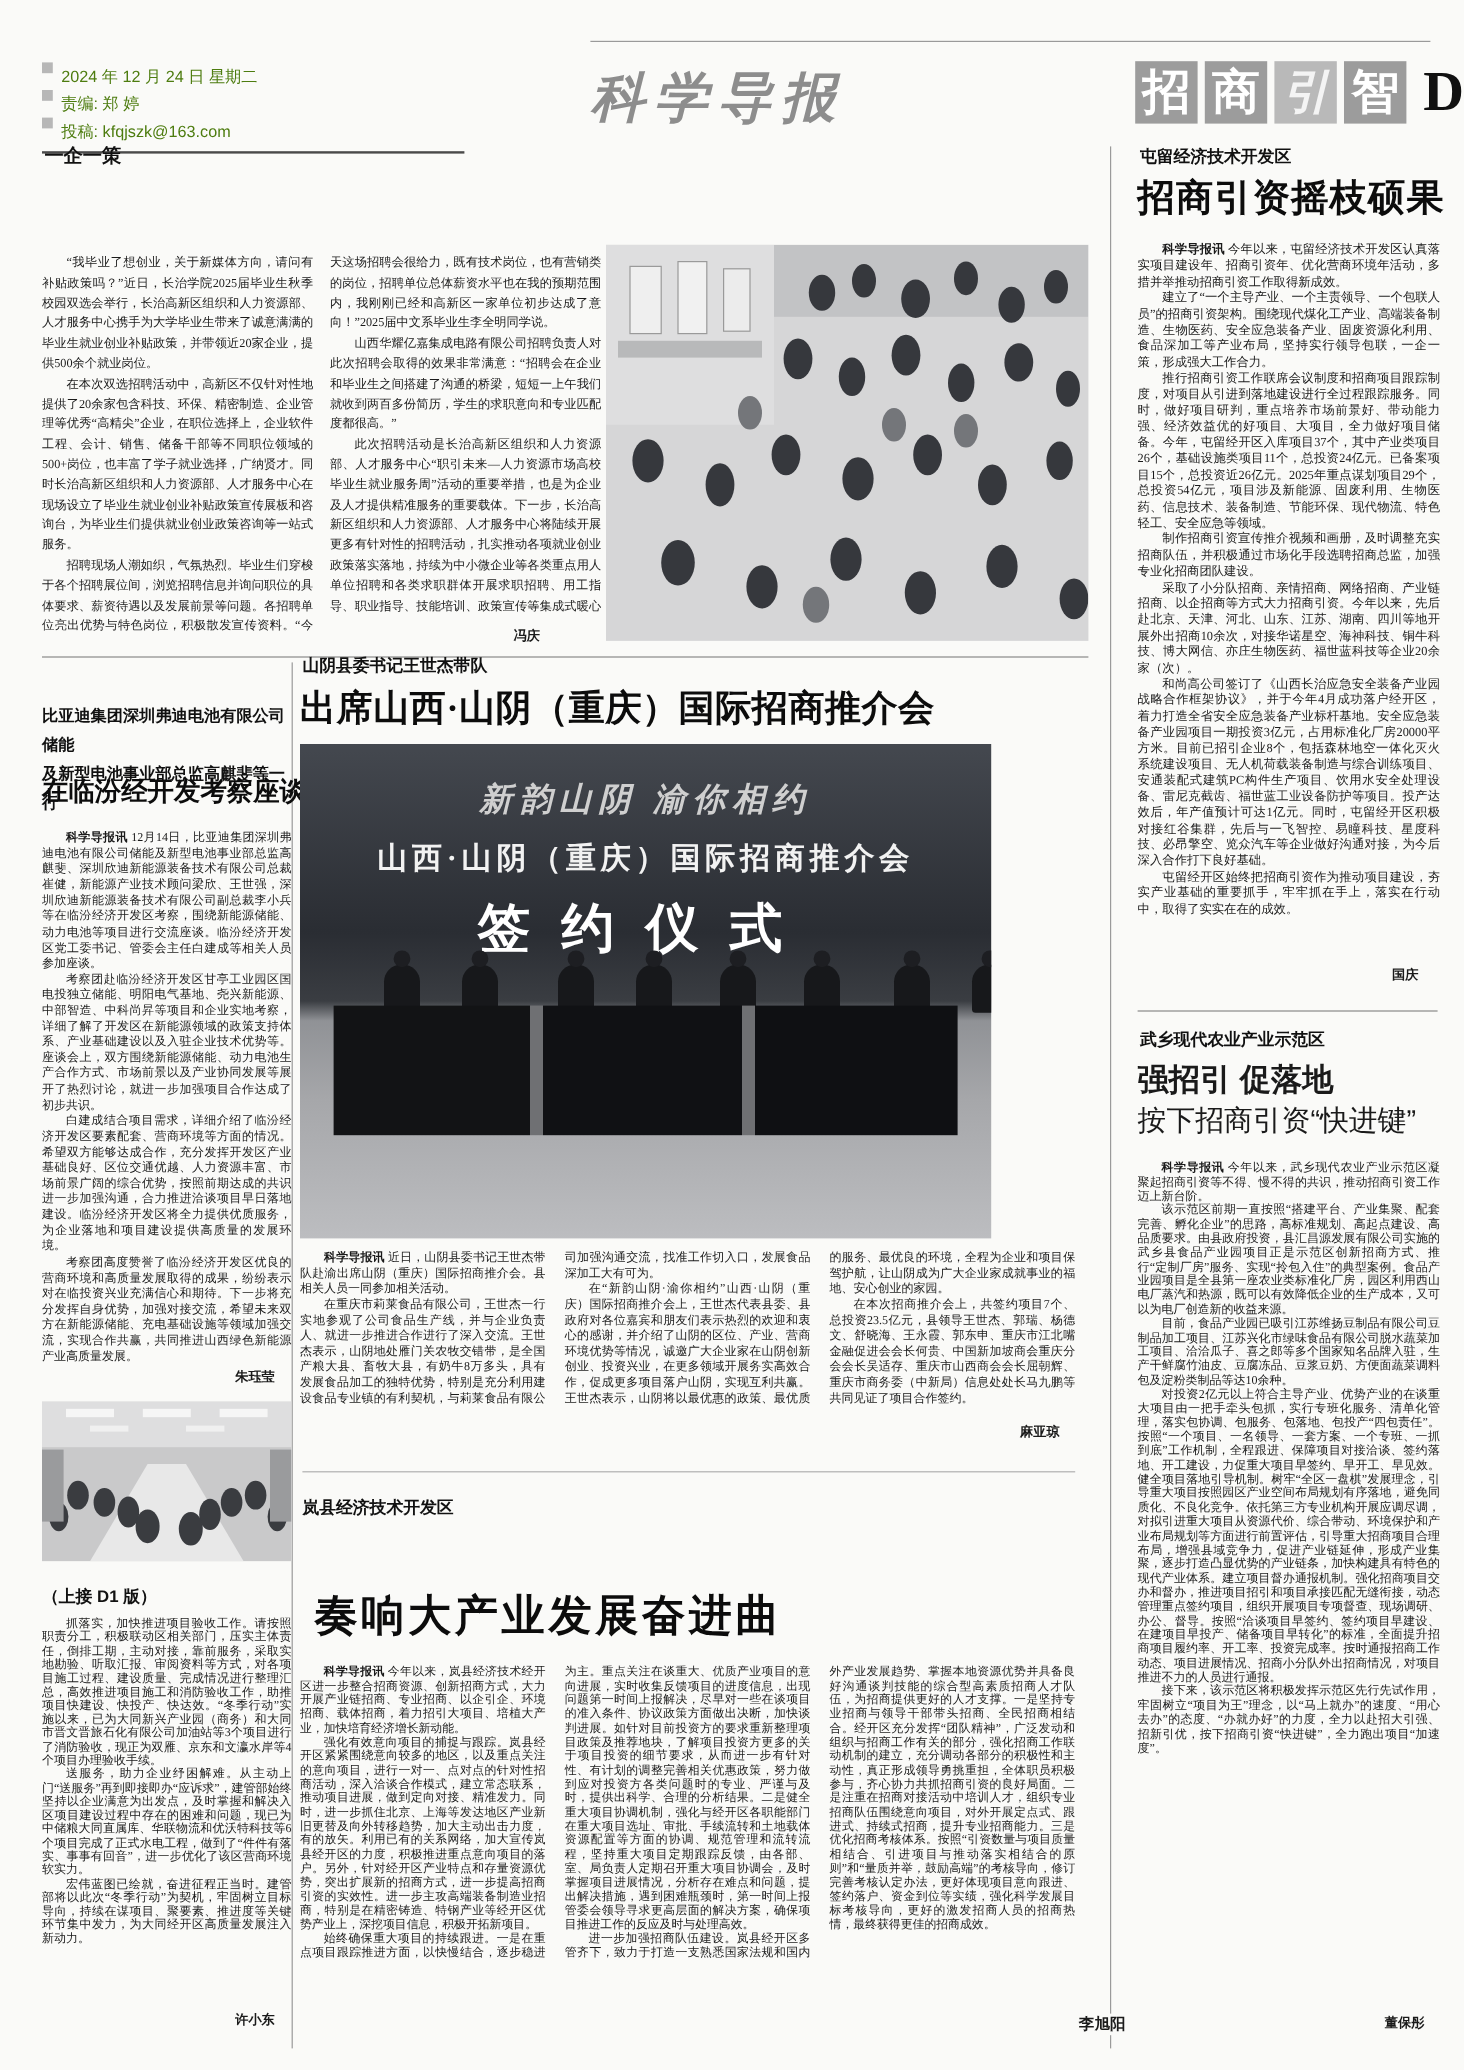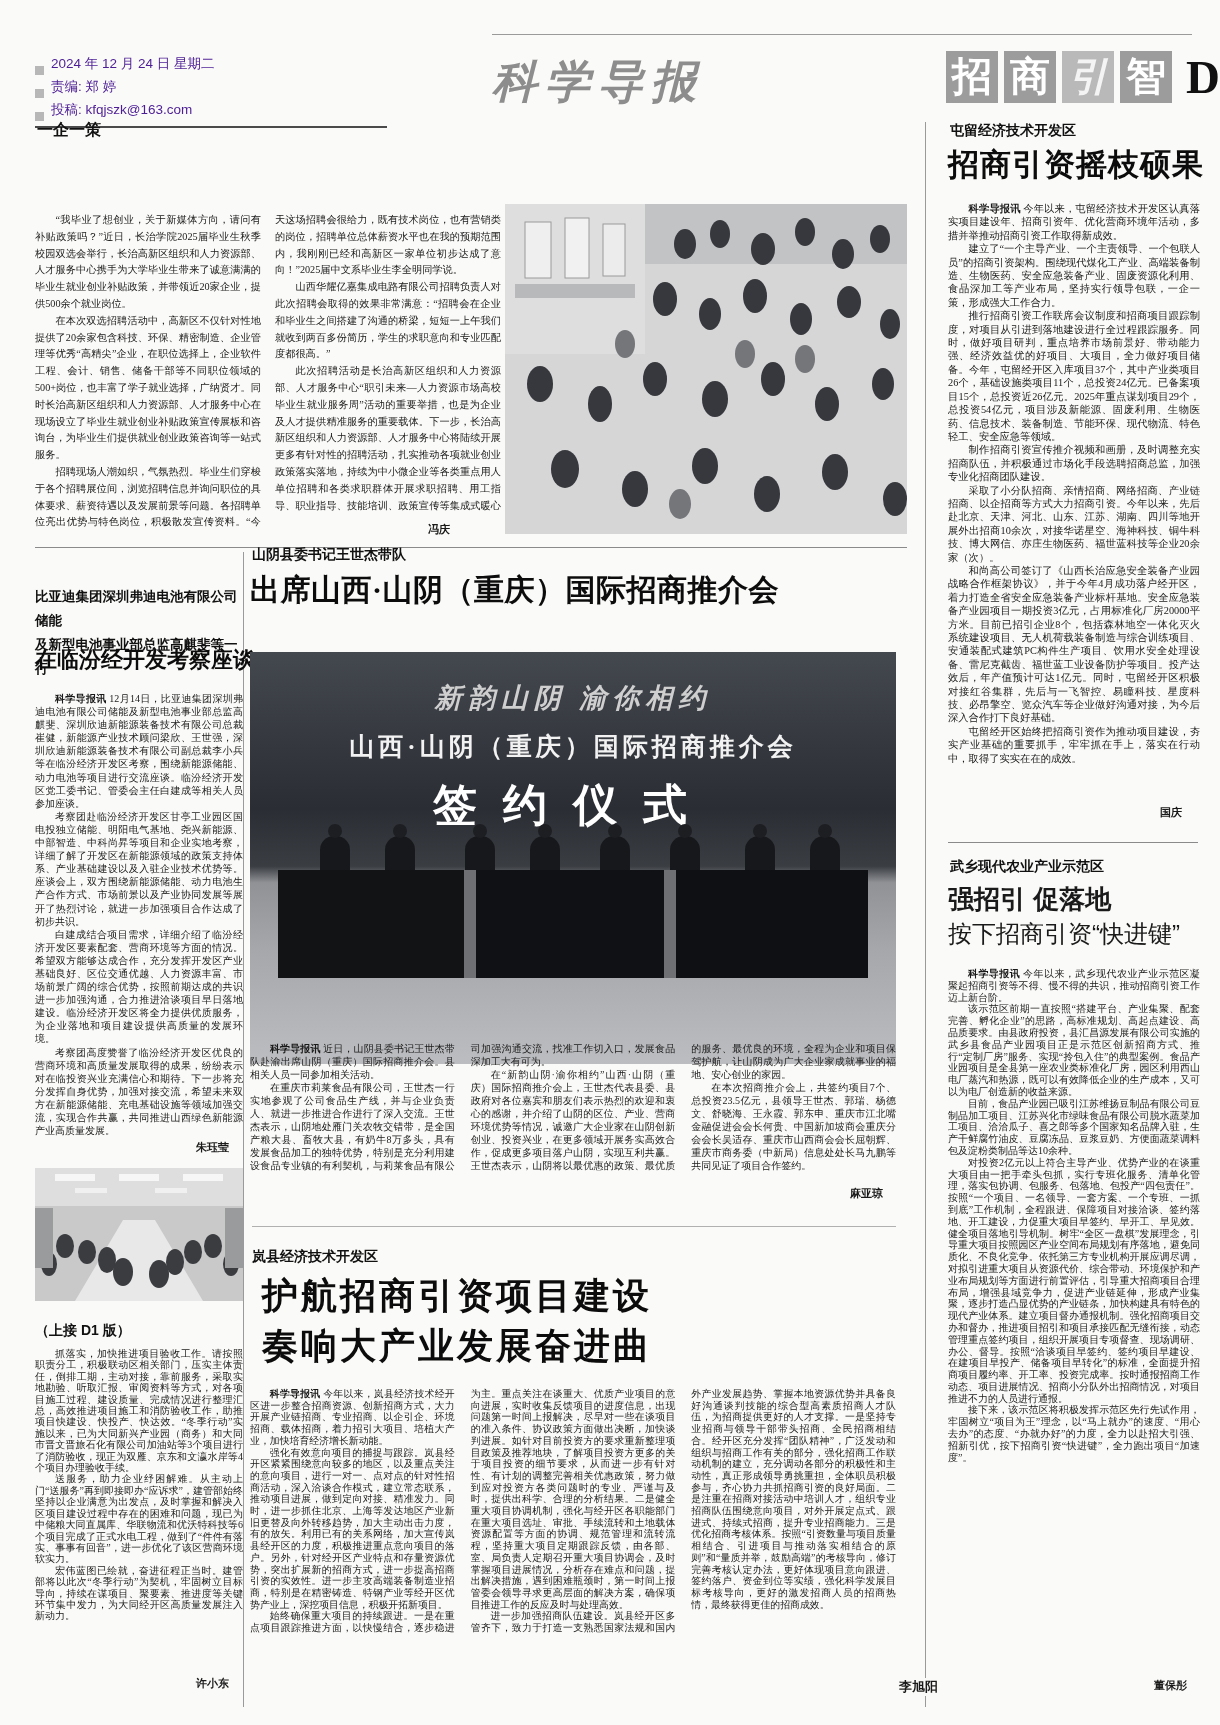--- a/index.html
+++ b/index.html
@@ -5,22 +5,22 @@
   html,body{margin:0;padding:0;}
   body{background:#e8e8e6;}
   .page{position:relative;width:1220px;height:1725px;background:#fafaf8;margin:0 auto;
         font-family:"Liberation Serif","DejaVu Serif",serif;color:#1a1a1a;overflow:hidden;}
   .sans{font-family:"Liberation Sans","DejaVu Sans",sans-serif;}
   .abs{position:absolute;}
   .hline{position:absolute;background:#8a8a8a;height:1px;}
   .vline{position:absolute;background:#9a9a9a;width:1px;}
   
   .hdr-date-block{left:35px;top:52px;width:350px;}
-  .hdr-line{font-family:"Liberation Sans","DejaVu Sans",sans-serif;font-size:13.5px;color:#4c1d95;
-            line-height:23px;display:flex;align-items:flex-end;}
+  .hdr-line{font-family:"Liberation Sans","DejaVu Sans",sans-serif;font-size:13.5px;color:#4d7c0f;
+            line-height:23px;display:flex;align-items:flex-start;}
   .sq{display:inline-block;width:9px;height:9px;background:#b7b7b7;margin-right:7px;flex:0 0 auto;}
   .paper-name{left:492px;top:52px;width:290px;font-size:45px;font-weight:bold;font-style:italic;
               color:#8d8d8d;letter-spacing:8px;font-family:"DejaVu Serif","Liberation Serif",serif;}
   .mast{left:946px;top:50px;display:flex;align-items:center;gap:6px;}
   .mastbox{width:52px;height:52px;background:#9c9c9c;color:#fff;font-weight:bold;font-size:40px;
            line-height:52px;text-align:center;font-family:"Liberation Serif",serif;}
   .mastbox.alt{background:#b9b9b9;color:#f4f4f4;font-style:italic;}
   .pageno{font-size:47px;font-weight:bold;color:#111;margin-left:8px;font-family:"Liberation Serif",serif;}
   
   .kicker{font-family:"Liberation Sans","DejaVu Sans",sans-serif;font-weight:bold;color:#111;}
@@ -211,21 +211,21 @@
   <div class="body-box bd-datong" style="left:35px;top:1348px;width:208px;height:342px;">
       <p class="para">抓落实，加快推进项目验收工作。请按照职责分工，积极联动区相关部门，压实主体责任，倒排工期，主动对接，靠前服务，采取实地勘验、听取汇报、审阅资料等方式，对各项目施工过程、建设质量、完成情况进行整理汇总，高效推进项目施工和消防验收工作，助推项目快建设、快投产、快达效。“冬季行动”实施以来，已为大同新兴产业园（商务）和大同市晋文晋旅石化有限公司加油站等3个项目进行了消防验收，现正为双雁、京东和文瀛水岸等4个项目办理验收手续。</p>
       <p class="para">送服务，助力企业纾困解难。从主动上门“送服务”再到即接即办“应诉求”，建管部始终坚持以企业满意为出发点，及时掌握和解决入区项目建设过程中存在的困难和问题，现已为中储粮大同直属库、华联物流和优沃特科技等6个项目完成了正式水电工程，做到了“件件有落实、事事有回音”，进一步优化了该区营商环境软实力。</p>
       <p class="para">宏伟蓝图已绘就，奋进征程正当时。建管部将以此次“冬季行动”为契机，牢固树立目标导向，持续在谋项目、聚要素、推进度等关键环节集中发力，为大同经开区高质量发展注入新动力。</p>
     </div>
   <div class="author" style="left:186px;top:1676px;font-size:11px;">许小东</div>
 
   <div class="abs kicker" style="left:252px;top:546px;font-size:14px;">山阴县委书记王世杰带队</div>
   <div class="abs headline" style="left:250px;top:570px;width:640px;font-size:30px;letter-spacing:0.5px;">出席山西·山阴（重庆）国际招商推介会</div>
 
-  <div class="photo sy-photo" style="left:250px;top:620px;width:646px;height:412px;margin-top:32px;">
+  <div class="photo sy-photo" style="left:250px;top:620px;width:576px;height:412px;">
     <div class="sy-banner sy-b1">新韵山阴  渝你相约</div>
     <div class="sy-banner sy-b2">山西·山阴（重庆）国际招商推介会</div>
     <div class="sy-banner sy-b3">签约仪式</div>
     <div class="fig" style="left:70px;"></div>
     <div class="fig" style="left:135px;"></div>
     <div class="fig" style="left:215px;"></div>
     <div class="fig" style="left:280px;"></div>
     <div class="fig" style="left:350px;"></div>
     <div class="fig" style="left:420px;"></div>
     <div class="fig" style="left:495px;"></div>
@@ -235,21 +235,20 @@
 
   <div class="body-box bd-shanyin" style="left:250px;top:1042px;width:646px;height:160px;">
       <p class="para"><b class="lead">科学导报讯</b> 近日，山阴县委书记王世杰带队赴渝出席山阴（重庆）国际招商推介会。县相关人员一同参加相关活动。</p>
       <p class="para">在重庆市莉莱食品有限公司，王世杰一行实地参观了公司食品生产线，并与企业负责人、就进一步推进合作进行了深入交流。王世杰表示，山阴地处雁门关农牧交错带，是全国产粮大县、畜牧大县，有奶牛8万多头，具有发展食品加工的独特优势，特别是充分利用建设食品专业镇的有利契机，与莉莱食品有限公司加强沟通交流，找准工作切入口，发展食品深加工大有可为。</p>
       <p class="para">在“新韵山阴·渝你相约”山西·山阴（重庆）国际招商推介会上，王世杰代表县委、县政府对各位嘉宾和朋友们表示热烈的欢迎和衷心的感谢，并介绍了山阴的区位、产业、营商环境优势等情况，诚邀广大企业家在山阴创新创业、投资兴业，在更多领域开展务实高效合作，促成更多项目落户山阴，实现互利共赢。王世杰表示，山阴将以最优惠的政策、最优质的服务、最优良的环境，全程为企业和项目保驾护航，让山阴成为广大企业家成就事业的福地、安心创业的家园。</p>
       <p class="para">在本次招商推介会上，共签约项目7个、总投资23.5亿元，县领导王世杰、郭瑞、杨德文、舒晓海、王永霞、郭东申、重庆市江北嘴金融促进会会长何贵、中国新加坡商会重庆分会会长吴适存、重庆市山西商会会长屈朝辉、重庆市商务委（中新局）信息处处长马九鹏等共同见证了项目合作签约。</p>
     </div>
   <div class="author" style="left:840px;top:1186px;font-size:11px;">麻亚琼</div>
 
   <div class="abs kicker" style="left:252px;top:1248px;font-size:14px;">岚县经济技术开发区</div>
-  <div class="abs headline" style="left:262px;top:1272px;font-size:36px;letter-spacing:3px;">护航招商引资项目建设</div>
   <div class="abs headline" style="left:262px;top:1322px;font-size:36px;letter-spacing:3px;">奏响大产业发展奋进曲</div>
   <div class="body-box bd-lanxian" style="left:250px;top:1388px;width:646px;height:306px;">
       <p class="para"><b class="lead">科学导报讯</b> 今年以来，岚县经济技术经开区进一步整合招商资源、创新招商方式，大力开展产业链招商、专业招商、以企引企、环境招商、载体招商，着力招引大项目、培植大产业，加快培育经济增长新动能。</p>
       <p class="para">强化有效意向项目的捕捉与跟踪。岚县经开区紧紧围绕意向较多的地区，以及重点关注的意向项目，进行一对一、点对点的针对性招商活动，深入洽谈合作模式，建立常态联系，推动项目进展，做到定向对接、精准发力。同时，进一步抓住北京、上海等发达地区产业新旧更替及向外转移趋势，加大主动出击力度，有的放矢。利用已有的关系网络，加大宣传岚县经开区的力度，积极推进重点意向项目的落户。另外，针对经开区产业特点和存量资源优势，突出扩展新的招商方式，进一步提高招商引资的实效性。进一步主攻高端装备制造业招商，特别是在精密铸造、特钢产业等经开区优势产业上，深挖项目信息，积极开拓新项目。</p>
       <p class="para">始终确保重大项目的持续跟进。一是在重点项目跟踪推进方面，以快慢结合，逐步稳进为主。重点关注在谈重大、优质产业项目的意向进展，实时收集反馈项目的进度信息，出现问题第一时间上报解决，尽早对一些在谈项目的准入条件、协议政策方面做出决断，加快谈判进展。如针对目前投资方的要求重新整理项目政策及推荐地块，了解项目投资方更多的关于项目投资的细节要求，从而进一步有针对性、有计划的调整完善相关优惠政策，努力做到应对投资方各类问题时的专业、严谨与及时，提供出科学、合理的分析结果。二是健全重大项目协调机制，强化与经开区各职能部门在重大项目选址、审批、手续流转和土地载体资源配置等方面的协调、规范管理和流转流程，坚持重大项目定期跟踪反馈，由各部、室、局负责人定期召开重大项目协调会，及时掌握项目进展情况，分析存在难点和问题，提出解决措施，遇到困难瓶颈时，第一时间上报管委会领导寻求更高层面的解决方案，确保项目推进工作的反应及时与处理高效。</p>
       <p class="para">进一步加强招商队伍建设。岚县经开区多管齐下，致力于打造一支熟悉国家法规和国内外产业发展趋势、掌握本地资源优势并具备良好沟通谈判技能的综合型高素质招商人才队伍，为招商提供更好的人才支撑。一是坚持专业招商与领导干部带头招商、全民招商相结合。经开区充分发挥“团队精神”，广泛发动和组织与招商工作有关的部分，强化招商工作联动机制的建立，充分调动各部分的积极性和主动性，真正形成领导勇挑重担，全体职员积极参与，齐心协力共抓招商引资的良好局面。二是注重在招商对接活动中培训人才，组织专业招商队伍围绕意向项目，对外开展定点式、跟进式、持续式招商，提升专业招商能力。三是优化招商考核体系。按照“引资数量与项目质量相结合、引进项目与推动落实相结合的原则”和“量质并举，鼓励高端”的考核导向，修订完善考核认定办法，更好体现项目意向跟进、签约落户、资金到位等实绩，强化科学发展目标考核导向，更好的激发招商人员的招商热情，最终获得更佳的招商成效。</p>
     </div>
   <div class="author" style="left:889px;top:1678px;font-size:13px;">李旭阳</div>
 
 </div>

